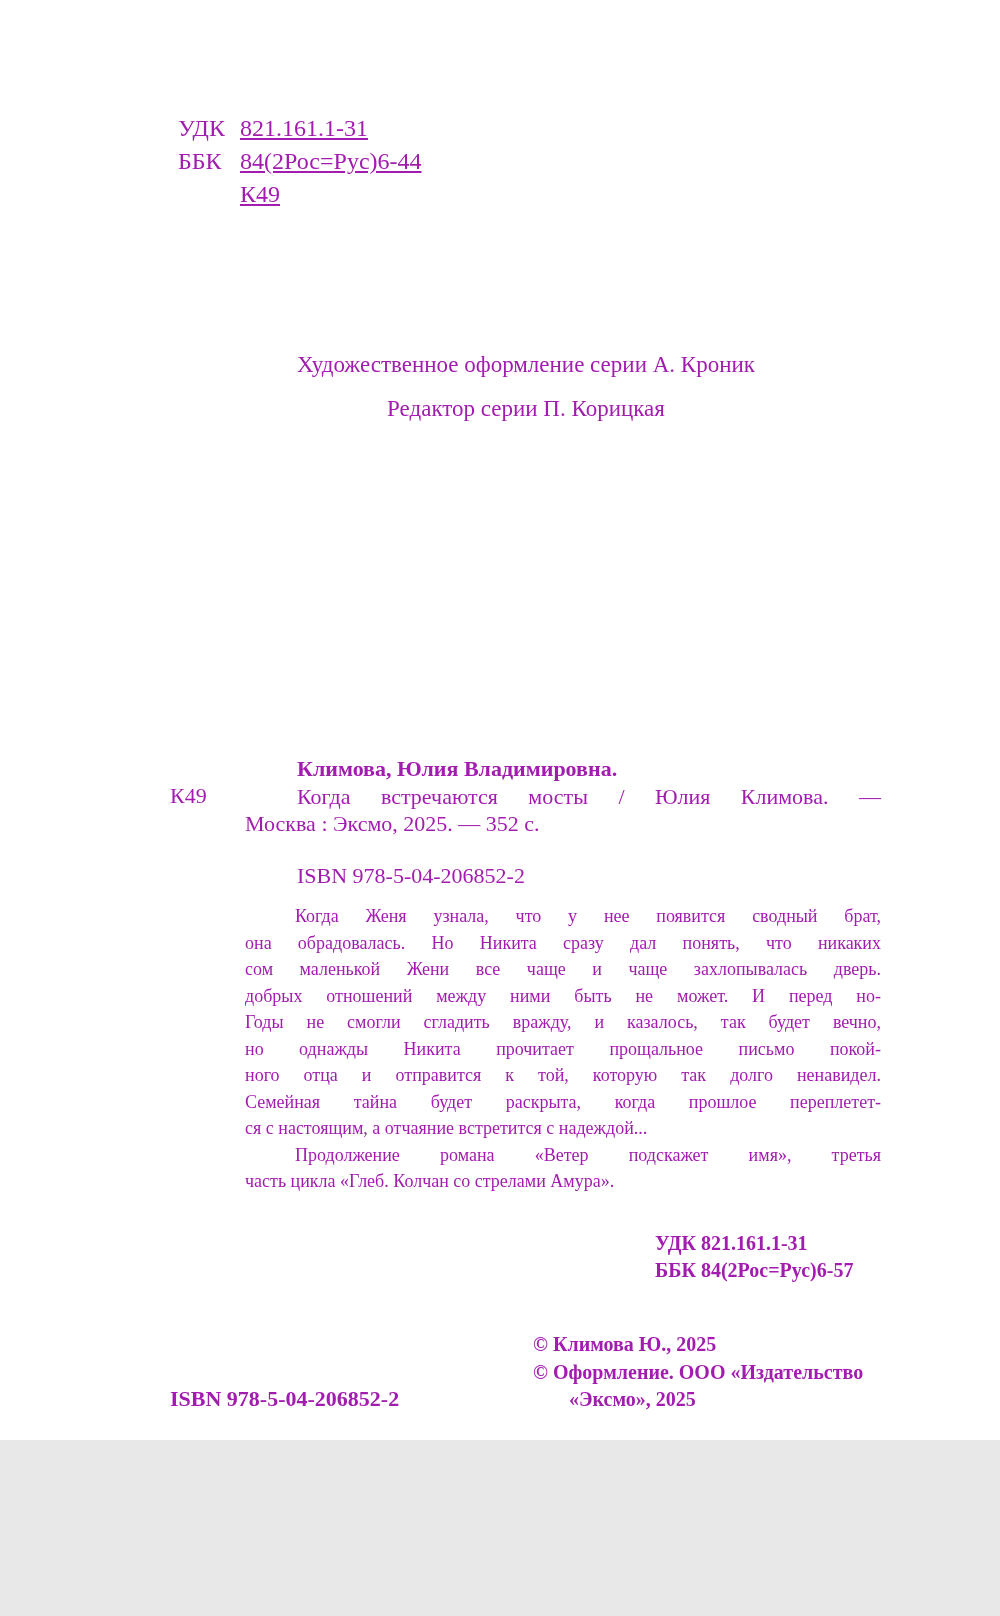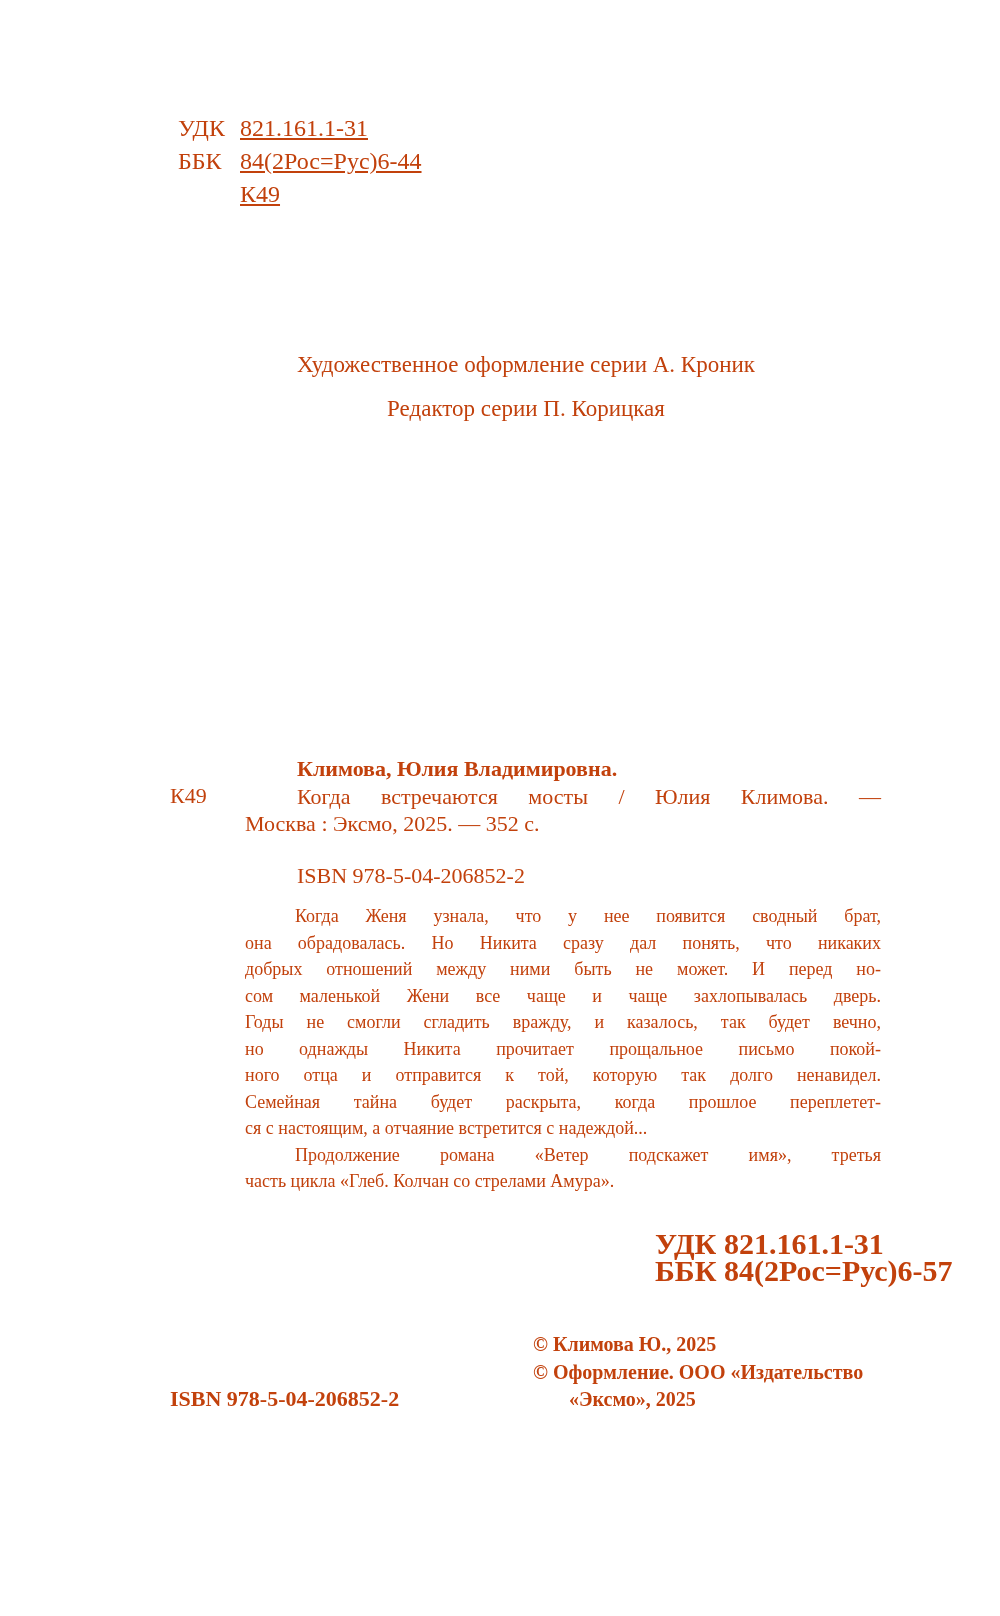--- a/index.html
+++ b/index.html
@@ -1,23 +1,23 @@
 <!DOCTYPE html>
 <html><head>
 <meta charset="utf-8">
 <style>
   html, body { margin: 0; padding: 0; background: #e8e8e8; }
   .page {
     position: relative;
     width: 1000px;
-    height: 1616px;
+    height: 1440px;
     margin: 0 auto;
     background: #ffffff;
     font-family: "Liberation Serif", serif;
-    color: #c2410c;
+    color: #a21caf;
     overflow: hidden;
   }
   .abs { position: absolute; }
 
   
   .top-codes { left: 178px; top: 112px; font-size: 24px; line-height: 33px; }
   .code-row { display: flex; }
   .code-label { width: 62px; }
   .code-value { white-space: nowrap; text-decoration: underline; }
 
@@ -36,21 +36,21 @@
   .catalog .title-line { padding-left: 52px; }
   .isbn-card { left: 297px; top: 863px; font-size: 22px; }
 
   
   .annotation { left: 245px; top: 903px; width: 636px; font-size: 18px;
                 line-height: 26.5px; }
   .annotation div { min-height: 26.5px; }
   .ind { text-indent: 50px; }
 
   
-  .bottom-codes { left: 655px; top: 1230px; font-size: 30px;
+  .bottom-codes { left: 655px; top: 1230px; font-size: 20px;
                   line-height: 27px; font-weight: bold; white-space: nowrap; }
 
   
   .copyright { left: 533px; top: 1331px; font-size: 20px; line-height: 27.5px;
                font-weight: bold; white-space: nowrap; }
   .copyright .cont { padding-left: 36px; }
 
   
   .isbn-footer { left: 170px; top: 1386px; font-size: 22px; font-weight: bold;
                  white-space: nowrap; }
@@ -90,22 +90,22 @@
     <div class="heading">Климова, Юлия Владимировна.</div>
     <div class="title-line jl">Когда встречаются мосты / Юлия Климова. —</div>
     <div class="imprint-line">Москва : Эксмо, 2025. — 352 с.</div>
   </div>
 
   <div class="abs isbn-card">ISBN 978-5-04-206852-2</div>
 
   <div class="abs annotation">
     <div class="ind jl">Когда Женя узнала, что у нее появится сводный брат,</div>
     <div class="jl">она обрадовалась. Но Никита сразу дал понять, что никаких</div>
+    <div class="jl">сом маленькой Жени все чаще и чаще захлопывалась дверь.</div>
     <div class="jl">добрых отношений между ними быть не может. И перед но-</div>
-    <div class="jl">сом маленькой Жени все чаще и чаще захлопывалась дверь.</div>
     <div class="jl">Годы не смогли сгладить вражду, и казалось, так будет вечно,</div>
     <div class="jl">но однажды Никита прочитает прощальное письмо покой-</div>
     <div class="jl">ного отца и отправится к той, которую так долго ненавидел.</div>
     <div class="jl">Семейная тайна будет раскрыта, когда прошлое переплетет-</div>
     <div>ся с настоящим, а отчаяние встретится с надеждой...</div>
     <div class="ind jl">Продолжение романа «Ветер подскажет имя», третья</div>
     <div>часть цикла «Глеб. Колчан со стрелами Амура».</div>
   </div>
 
   <div class="abs bottom-codes">

